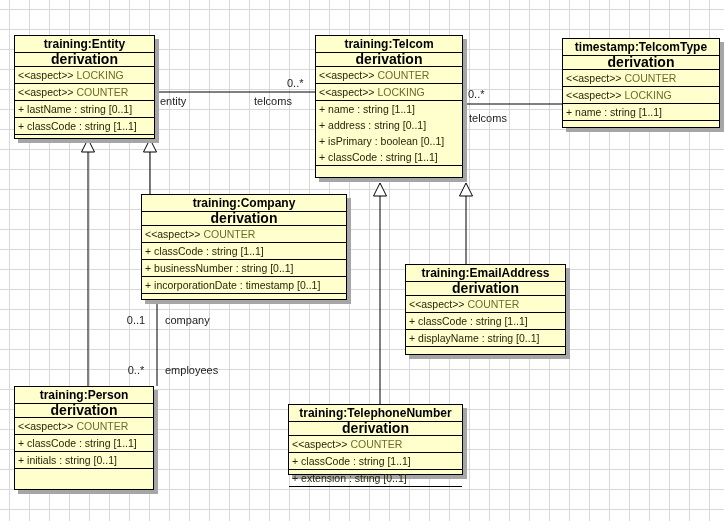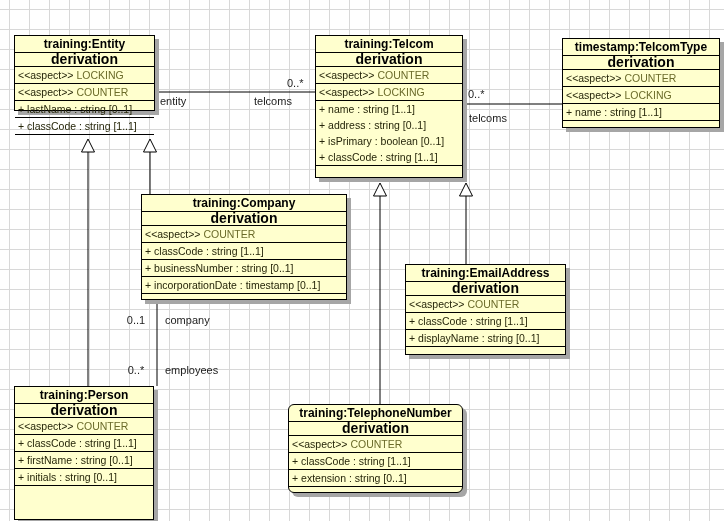--- a/index.html
+++ b/index.html
@@ -71,21 +71,21 @@
   <div class="edge-label" style="left:160px; top:95px;text-align:center;">entity</div>
   <div class="edge-label" style="left:254px; top:95px;">telcoms</div>
   <div class="edge-label" style="left:468px; top:88px;">0..*</div>
   <div class="edge-label" style="left:469px; top:112px;">telcoms</div>
   <div class="edge-label" style="left:535px; top:112px;margin-left:31px;">type</div>
   <div class="edge-label mult-right" style="left:120px; top:314px;">0..1</div>
   <div class="edge-label" style="left:165px; top:314px;">company</div>
   <div class="edge-label mult-right" style="left:120px; top:364px;">0..*</div>
   <div class="edge-label" style="left:165px; top:364px;">employees</div>
 
-  <div class="uml-class" id="box-entity" style="left:14px; top:35px; width:141px; height:76px;">
+  <div class="uml-class" id="box-entity" style="left:14px; top:35px; width:141px; height:104px;">
     <div class="uml-title">training:Entity</div>
     <div class="uml-sub">derivation</div>
     <div>
         <div class="row aspect"><span>&lt;&lt;aspect&gt;&gt; </span><span class="aspect-val">LOCKING</span></div>
         <div class="row aspect"><span>&lt;&lt;aspect&gt;&gt; </span><span class="aspect-val">COUNTER</span></div>
         <div class="row attr">+ lastName : string [0..1]</div>
         <div class="row attr">+ classCode : string [1..1]</div>
       </div>
   </div>
 
@@ -126,32 +126,31 @@
   <div class="uml-class" id="box-emailaddress" style="left:405px; top:264px; width:161px; height:91px;">
     <div class="uml-title">training:EmailAddress</div>
     <div class="uml-sub">derivation</div>
     <div>
         <div class="row aspect"><span>&lt;&lt;aspect&gt;&gt; </span><span class="aspect-val">COUNTER</span></div>
         <div class="row attr">+ classCode : string [1..1]</div>
         <div class="row attr">+ displayName : string [0..1]</div>
       </div>
   </div>
 
-  <div class="uml-class" id="box-person" style="left:14px; top:386px; width:140px; height:134px;">
+  <div class="uml-class" id="box-person" style="left:14px; top:386px; width:140px; height:104px;">
     <div class="uml-title">training:Person</div>
     <div class="uml-sub">derivation</div>
     <div>
         <div class="row aspect"><span>&lt;&lt;aspect&gt;&gt; </span><span class="aspect-val">COUNTER</span></div>
         <div class="row attr">+ classCode : string [1..1]</div>
-        <div class="row attr">+ firstName : string [0..1]</div>
         <div class="row attr">+ initials : string [0..1]</div>
       </div>
   </div>
 
-  <div class="uml-class" id="box-telephonenumber" style="left:288px; top:404px; width:175px; height:89px;border-radius:6px;">
+  <div class="uml-class" id="box-telephonenumber" style="left:288px; top:404px; width:175px; height:71px;">
     <div class="uml-title">training:TelephoneNumber</div>
     <div class="uml-sub">derivation</div>
     <div>
         <div class="row aspect"><span>&lt;&lt;aspect&gt;&gt; </span><span class="aspect-val">COUNTER</span></div>
         <div class="row attr">+ classCode : string [1..1]</div>
         <div class="row attr">+ extension : string [0..1]</div>
       </div>
   </div>
 
 </div>

